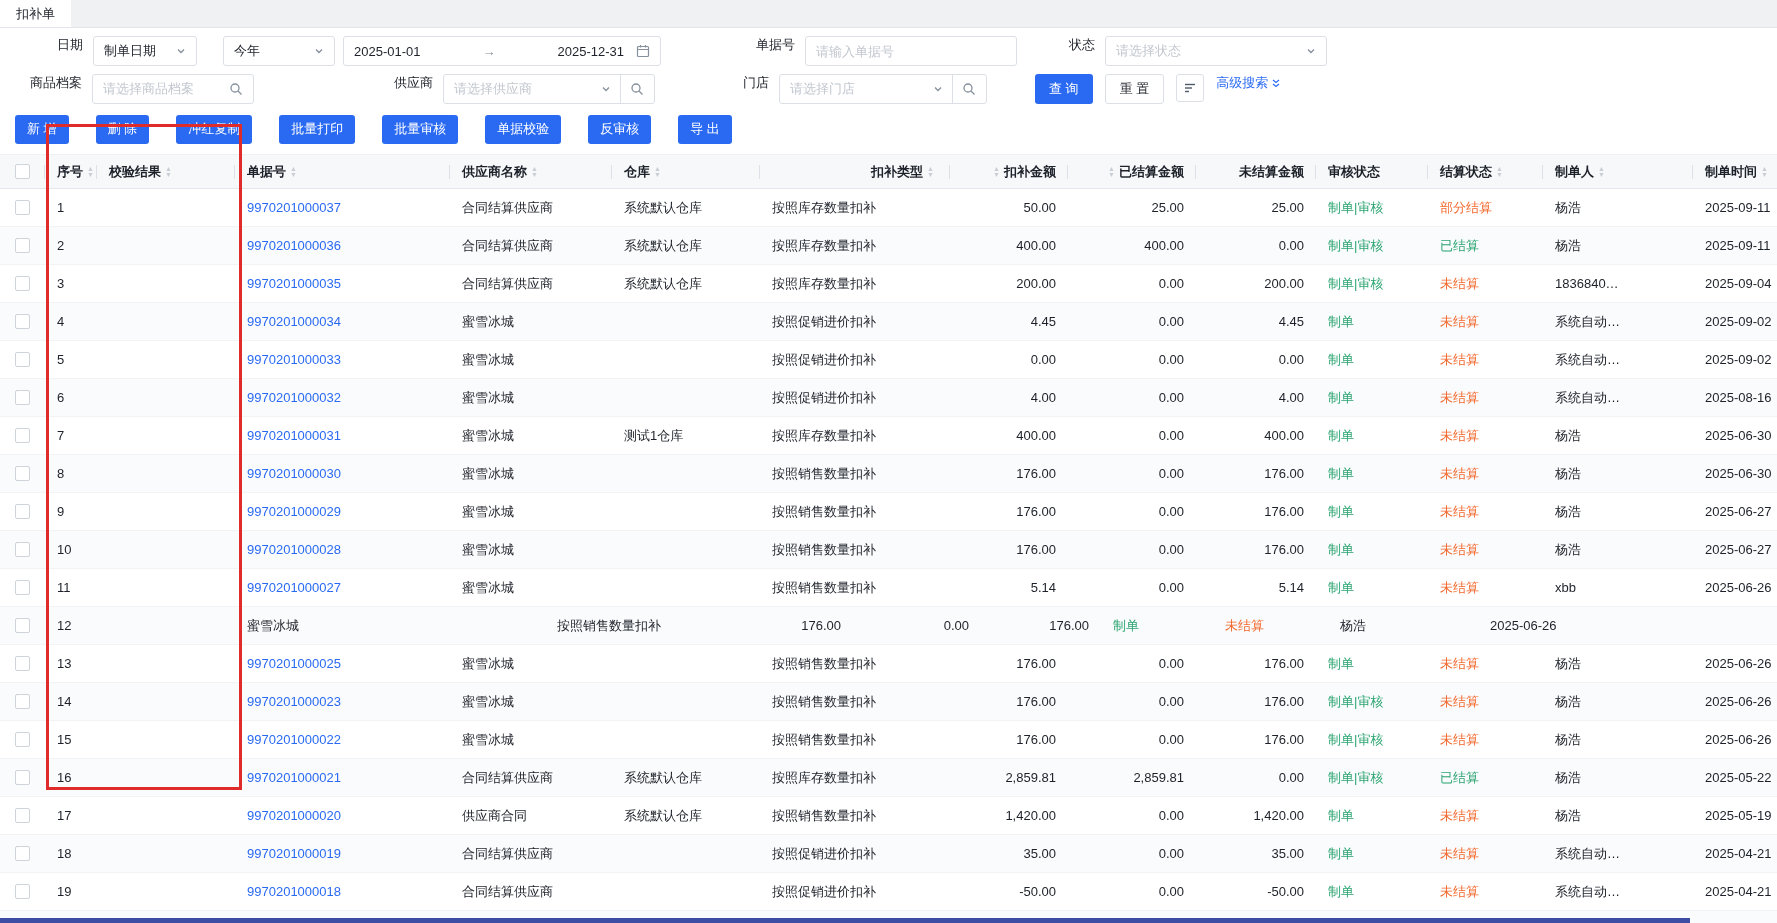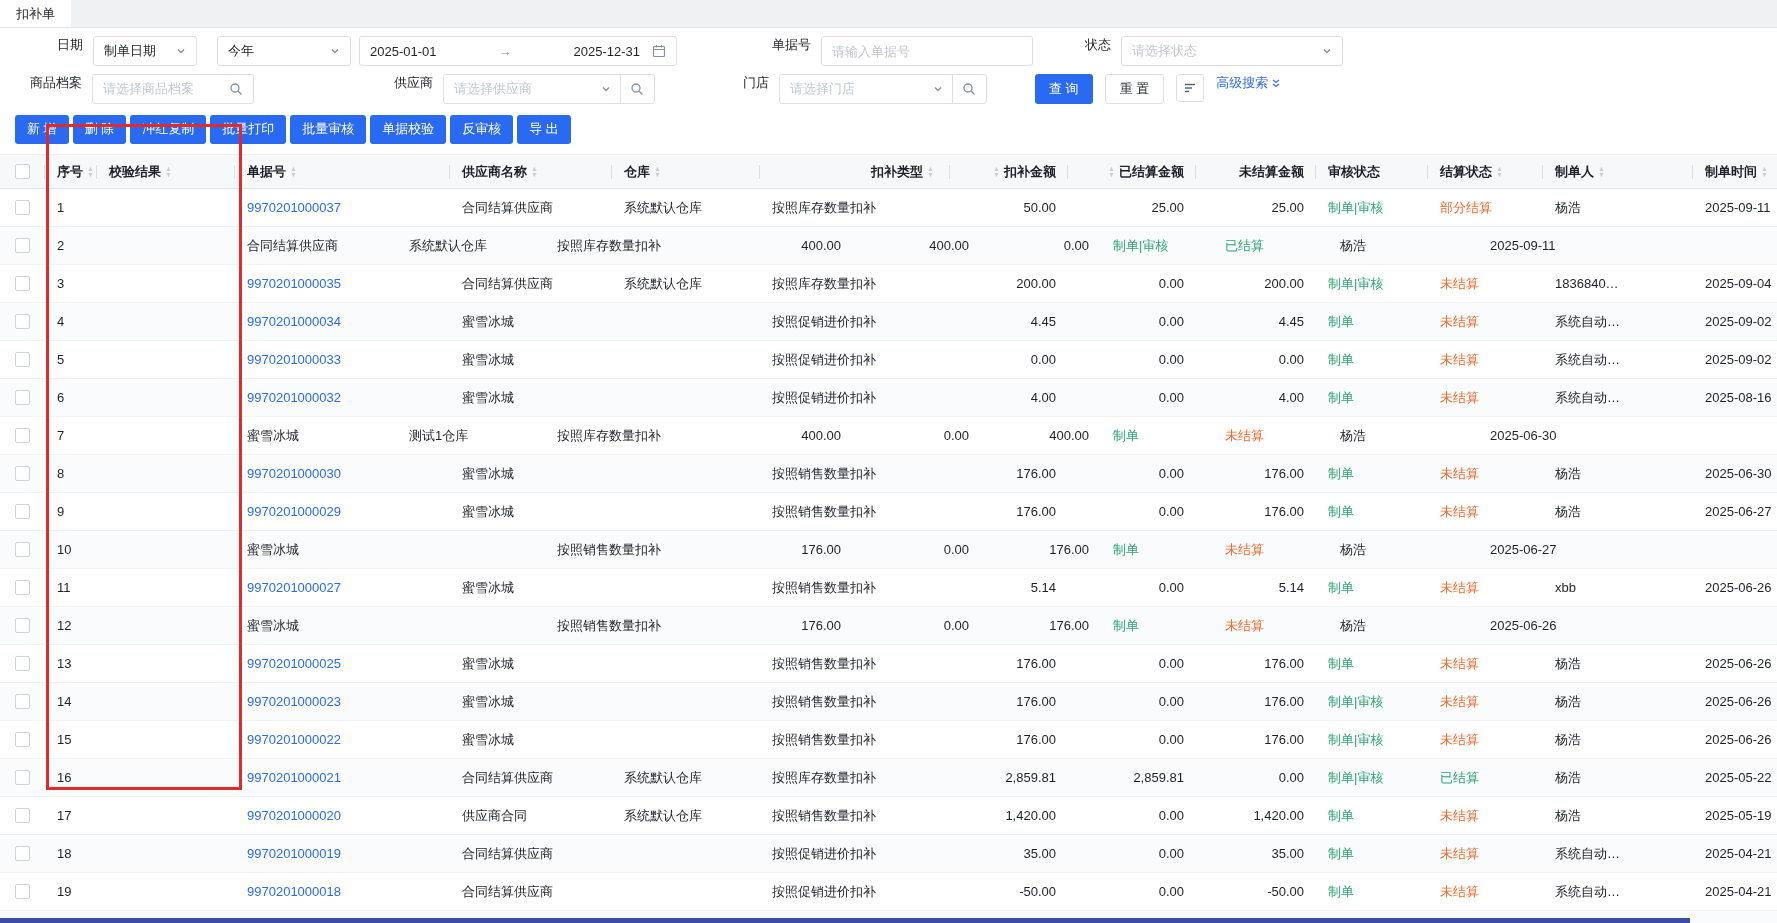--- a/index.html
+++ b/index.html
@@ -37,21 +37,21 @@
   .seg{border-left:1px solid var(--border);align-self:stretch;display:flex;align-items:center;padding-left:9px;margin-left:9px;}
   .daterange{justify-content:space-between;}
   .daterange .arrow{color:var(--muted);margin:0 10px;}
   .btn{height:30px;padding:0 14px;border-radius:3px;border:none;font-size:13px;font-family:inherit;cursor:pointer;white-space:nowrap;}
   .btn-primary{background:var(--primary);color:#fff;}
   .btn-plain{background:#fff;border:1px solid var(--border);color:var(--text);}
   .iconbtn{width:28px;height:28px;padding:0;display:inline-flex;align-items:center;justify-content:center;}
   .advlink{color:var(--primary);display:inline-flex;align-items:center;gap:3px;cursor:pointer;white-space:nowrap;}
   
   .action-bar{margin-top:10px;padding-left:15px;display:flex;align-items:center;height:30px;}
-  .action-btn{margin-right:4px;padding:0 12px;height:29px;}
+  .action-btn{margin-right:27px;padding:0 12px;height:29px;}
   
   .table{margin-top:10px;width:1843px;}
   .tr{display:flex;width:1843px;align-items:center;}
   .thead .tr{background:#f7f8fa;height:35px;border-top:1px solid #eef0f3;border-bottom:1px solid var(--hborder);font-weight:700;}
   .tbody .tr{height:38px;border-bottom:1px solid #f2f3f5;background:#fff;}
   .tbody .tr.even{background:#fafbfc;}
   .th,.td{padding:0 12px;white-space:nowrap;overflow:hidden;flex:none;display:flex;align-items:center;height:100%;}
   .th{position:relative;color:#1d2129;}
   .th::after{content:"";position:absolute;right:0;top:10px;height:14px;width:1px;background:#dde0e6;}
   .th:last-child::after{display:none;}
@@ -81,21 +81,21 @@
 
     <div class="ctrl" style="width:104px">
       <span class="val">制单日期</span>
       <span class="icon">
         <svg width="10" height="10" viewBox="0 0 10 10">
             <path d="M2 3.5 L5 6.5 L8 3.5" stroke="#86909c" stroke-width="1.3" fill="none"></path>
           </svg>
       </span>
     </div>
 
-    <div class="ctrl" style="width:134px;margin-left:20px">
+    <div class="ctrl" style="width:112px;margin-left:26px">
       <span class="val">今年</span>
       <span class="icon">
         <svg width="10" height="10" viewBox="0 0 10 10">
             <path d="M2 3.5 L5 6.5 L8 3.5" stroke="#86909c" stroke-width="1.3" fill="none"></path>
           </svg>
       </span>
     </div>
 
     <div class="ctrl daterange" style="width:318px;margin-left:8px">
       <span>2025-01-01</span>
@@ -316,20 +316,21 @@
         <div class="td" style="width:115px;color:#f2692e;">部分结算</div>
         <div class="td" style="width:150px;">杨浩</div>
         <div class="td" style="width:150px;">2025-09-11</div>
       </div>
       <div class="tr even">
         <div class="td col-check">
           <span class="checkbox"></span>
         </div>
         <div class="td" style="width:52px;">2</div>
         <div class="td" style="width:138px;"></div>
+        <div class="td link" style="width:215px;">9970201000036</div>
         <div class="td" style="width:162px;">合同结算供应商</div>
         <div class="td" style="width:148px;">系统默认仓库</div>
         <div class="td" style="width:190px;">按照库存数量扣补</div>
         <div class="td right" style="width:118px;">400.00</div>
         <div class="td right" style="width:128px;">400.00</div>
         <div class="td right" style="width:120px;">0.00</div>
         <div class="td" style="width:112px;color:#2ba471;">制单|审核</div>
         <div class="td" style="width:115px;color:#2ba471;">已结算</div>
         <div class="td" style="width:150px;">杨浩</div>
         <div class="td" style="width:150px;">2025-09-11</div>
@@ -405,20 +406,21 @@
         <div class="td" style="width:115px;color:#f2692e;">未结算</div>
         <div class="td" style="width:150px;">系统自动…</div>
         <div class="td" style="width:150px;">2025-08-16</div>
       </div>
       <div class="tr">
         <div class="td col-check">
           <span class="checkbox"></span>
         </div>
         <div class="td" style="width:52px;">7</div>
         <div class="td" style="width:138px;"></div>
+        <div class="td link" style="width:215px;">9970201000031</div>
         <div class="td" style="width:162px;">蜜雪冰城</div>
         <div class="td" style="width:148px;">测试1仓库</div>
         <div class="td" style="width:190px;">按照库存数量扣补</div>
         <div class="td right" style="width:118px;">400.00</div>
         <div class="td right" style="width:128px;">0.00</div>
         <div class="td right" style="width:120px;">400.00</div>
         <div class="td" style="width:112px;color:#2ba471;">制单</div>
         <div class="td" style="width:115px;color:#f2692e;">未结算</div>
         <div class="td" style="width:150px;">杨浩</div>
         <div class="td" style="width:150px;">2025-06-30</div>
@@ -458,20 +460,21 @@
         <div class="td" style="width:115px;color:#f2692e;">未结算</div>
         <div class="td" style="width:150px;">杨浩</div>
         <div class="td" style="width:150px;">2025-06-27</div>
       </div>
       <div class="tr even">
         <div class="td col-check">
           <span class="checkbox"></span>
         </div>
         <div class="td" style="width:52px;">10</div>
         <div class="td" style="width:138px;"></div>
+        <div class="td link" style="width:215px;">9970201000028</div>
         <div class="td" style="width:162px;">蜜雪冰城</div>
         <div class="td" style="width:148px;"></div>
         <div class="td" style="width:190px;">按照销售数量扣补</div>
         <div class="td right" style="width:118px;">176.00</div>
         <div class="td right" style="width:128px;">0.00</div>
         <div class="td right" style="width:120px;">176.00</div>
         <div class="td" style="width:112px;color:#2ba471;">制单</div>
         <div class="td" style="width:115px;color:#f2692e;">未结算</div>
         <div class="td" style="width:150px;">杨浩</div>
         <div class="td" style="width:150px;">2025-06-27</div>

